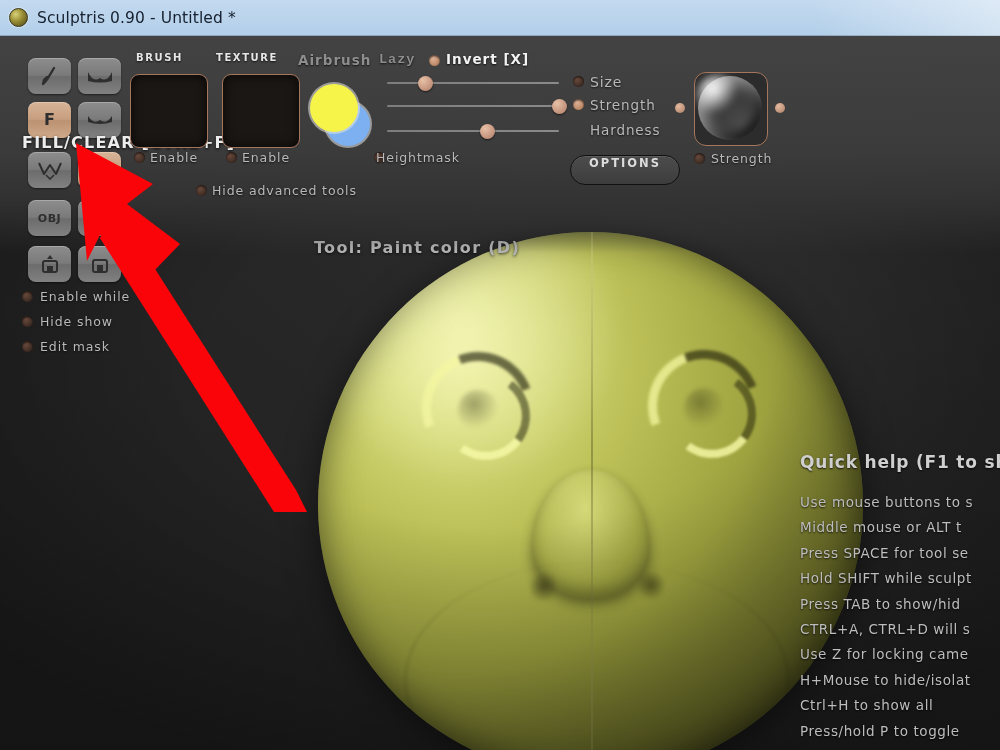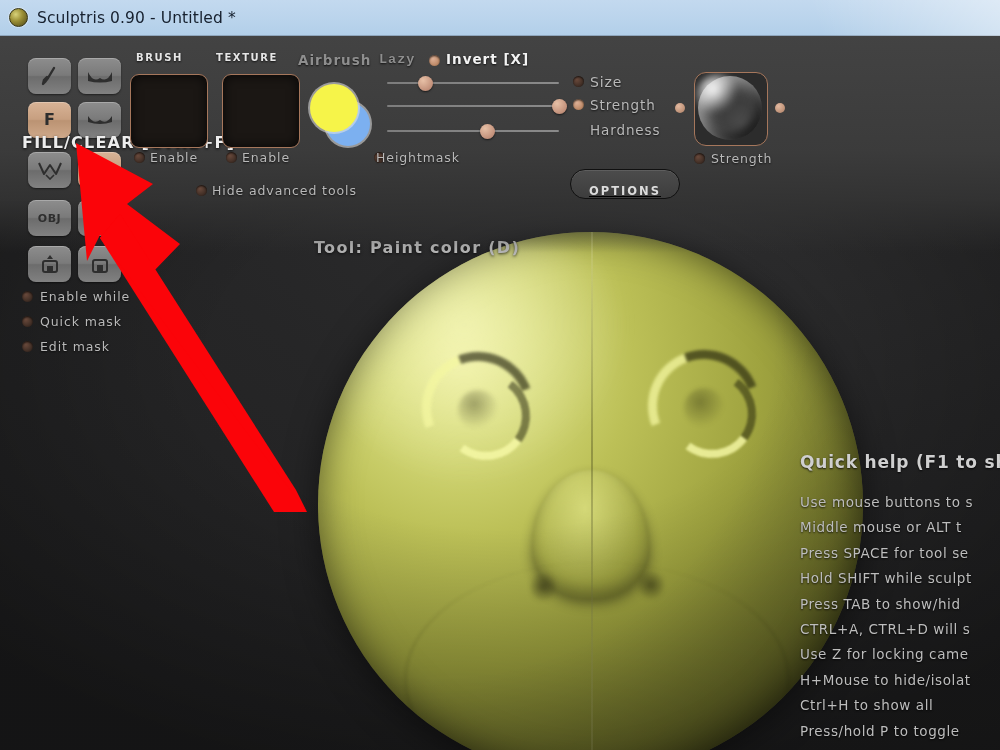--- a/index.html
+++ b/index.html
@@ -186,26 +186,25 @@
     background:linear-gradient(90deg,#7d7d7d,#8a8a8a);border-radius:2px;
   }
   .slider .knob{
     position:absolute;top:0;width:15px;height:15px;border-radius:50%;margin-left:-7px;
     background:radial-gradient(circle at 34% 30%,#e7c0a6,#c2907a 70%,#8f6a57 100%);
     box-shadow:0 1px 2px rgba(0,0,0,.6);
   }
 
   
   .options{
-    position:absolute;left:570px;top:169px;width:108px;height:28px;border-radius:15px;
+    position:absolute;left:570px;top:155px;width:108px;height:28px;border-radius:15px;
     background:linear-gradient(180deg,#4c4c4c,#3d3d3d);
     border:1.6px solid #101010;
-    display:flex;align-items:flex-end;justify-content:center;
+    display:flex;align-items:flex-start;justify-content:center;
     box-shadow:inset 0 1px 0 rgba(255,255,255,.10);
-    text-decoration:underline;
   }
   .options span{color:#dcdcdc;font-size:11.5px;letter-spacing:2px;font-weight:bold;}
 
   
   .matbox{
     position:absolute;left:694px;top:72px;width:72px;height:72px;border-radius:12px;
     border:1.5px solid #a6775c;overflow:hidden;background:#2c2c2c;
   }
   .matsphere{
     position:absolute;left:3px;top:3px;width:64px;height:64px;border-radius:50%;
@@ -352,21 +351,21 @@
       </span>
     </div>
   </div>
 
   <div class="fillclear">FILL/CLEAR [CTRL+F]</div>
 
   <div class="dot" style="left:22px;top:291px;"></div>
   <div class="lbl small" style="left:40px;top:289px;">Enable while</div>
 
   <div class="dot" style="left:22px;top:316px;"></div>
-  <div class="lbl small" style="left:40px;top:314px;">Quick mask</div>
+  <div class="lbl small" style="left:40px;top:314px;">Hide show</div>
 
   <div class="dot" style="left:22px;top:341px;"></div>
   <div class="lbl small" style="left:40px;top:339px;">Edit mask</div>
 
   <div class="lbl head" style="left:136px;top:52px;">BRUSH</div>
   <div class="swatch" style="left:130px;top:74px;"></div>
   <div class="dot" style="left:134px;top:152px;"></div>
   <div class="lbl small" style="left:150px;top:150px;">Enable</div>
 
   <div class="lbl head" style="left:216px;top:52px;">TEXTURE</div>

